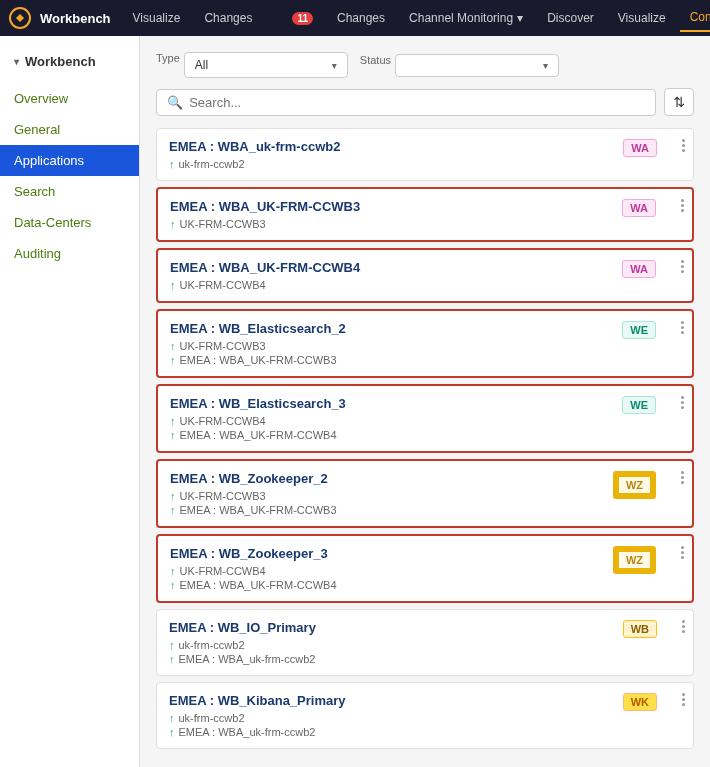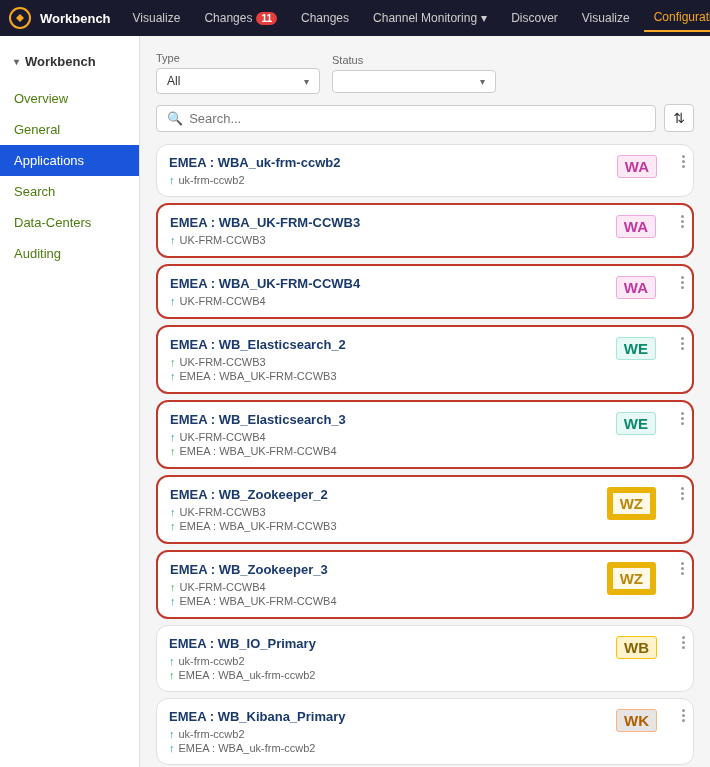--- a/index.html
+++ b/index.html
@@ -40,20 +40,21 @@
       gap: 4px;
     }
     .nav-item.active { color: #f5a623; border-bottom: 2px solid #f5a623; }
     .nav-badge {
       background: #e53e3e;
       color: white;
       border-radius: 8px;
       font-size: 10px;
       padding: 1px 5px;
       font-weight: bold;
+      margin-left: 36px;
     }
 
     
     .layout {
       display: flex;
       height: calc(767px - 36px);
     }
 
     
     .sidebar {
@@ -95,21 +96,21 @@
       padding: 16px;
     }
 
     
     .filters-row {
       display: flex;
       gap: 12px;
       margin-bottom: 10px;
       align-items: center;
     }
-    .filter-group { display: flex; flex-direction: column; gap: 4px; }
+    .filter-group { display: flex; flex-direction: row; gap: 4px; }
     .filter-label { font-size: 11px; color: #666; font-weight: 500; }
     .filter-select {
       display: flex;
       align-items: center;
       border: 1px solid #ccc;
       border-radius: 4px;
       background: #fff;
       padding: 5px 10px;
       gap: 8px;
       cursor: pointer;
@@ -149,21 +150,21 @@
       padding: 5px 8px;
       cursor: pointer;
       font-size: 14px;
       color: #333;
     }
 
     
     .app-card {
       background: #ffffff;
       border: 1px solid #e0e0e0;
-      border-radius: 12px;
+      border-radius: 4px;
       padding: 10px 12px;
       margin-bottom: 6px;
       display: flex;
       align-items: flex-start;
       position: relative;
     }
     .app-card.highlighted {
       border: 2px solid #c0392b;
     }
     .app-card-content { flex: 1; }
@@ -180,32 +181,32 @@
     }
     .app-card-sub-item {
       display: flex;
       align-items: center;
       gap: 4px;
       font-size: 11px;
       color: #666;
     }
     .arrow-up { color: #27ae60; font-size: 11px; }
     .badge {
-      font-size: 15px;
+      font-size: 11px;
       font-weight: 600;
       padding: 2px 7px;
       border-radius: 3px;
       margin-right: 24px;
       white-space: nowrap;
     }
     .badge-wa { background: #fde8f5; color: #c0399e; border: 1px solid #f0a8e0; }
     .badge-we { background: #e8f8f5; color: #0d8a6e; border: 1px solid #a8e6d8; }
     .badge-wz { background: #fff9e6; color: #b8860b; border: 6px solid #eab308; }
     .badge-wb { background: #fff3cd; color: #856404; border: 1px solid #ffc107; }
-    .badge-wk { background: #e5e5e5; color: #b05e00; border: 1px solid #ffb380; }
+    .badge-wk { background: #fde047; color: #b05e00; border: 1px solid #ffb380; }
     .app-card-actions {
       position: absolute;
       right: 8px;
       top: 10px;
       display: flex;
       flex-direction: column;
       gap: 2px;
       cursor: pointer;
     }
     .dot { width: 3px; height: 3px; background: #999; border-radius: 50%; }

